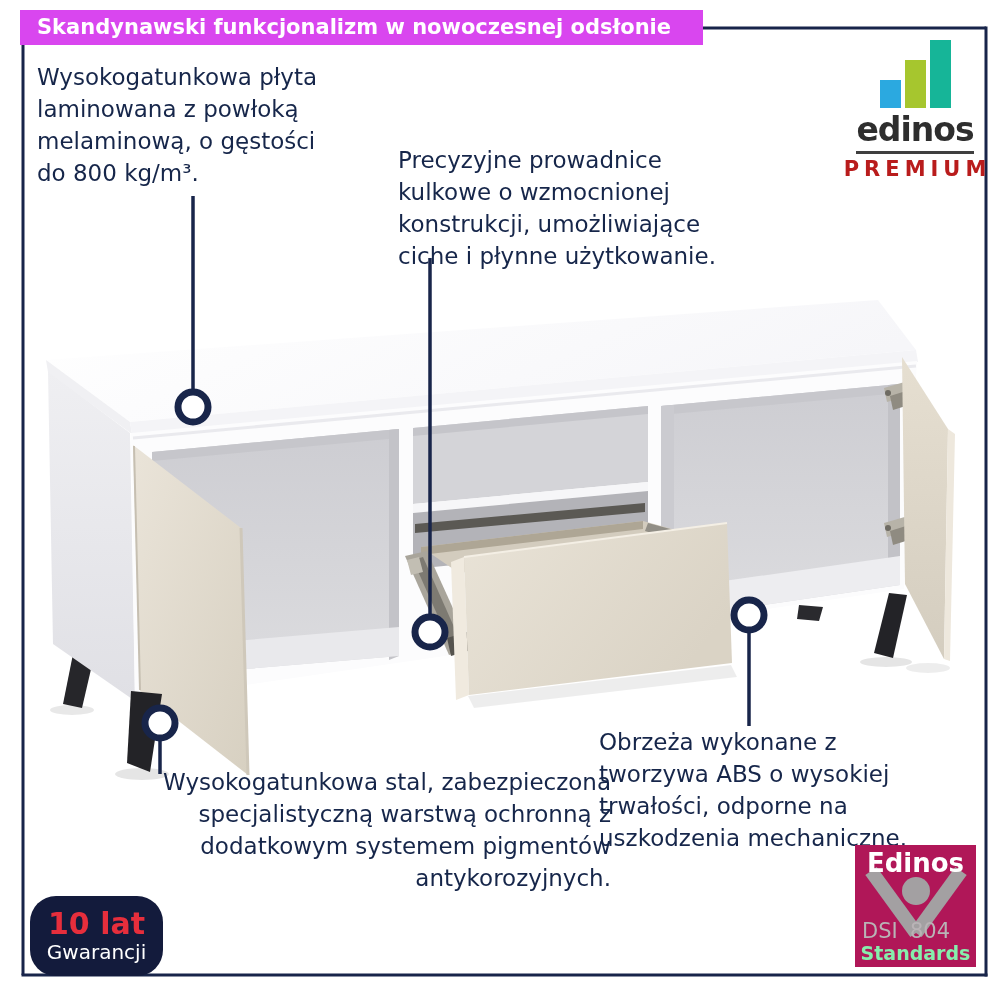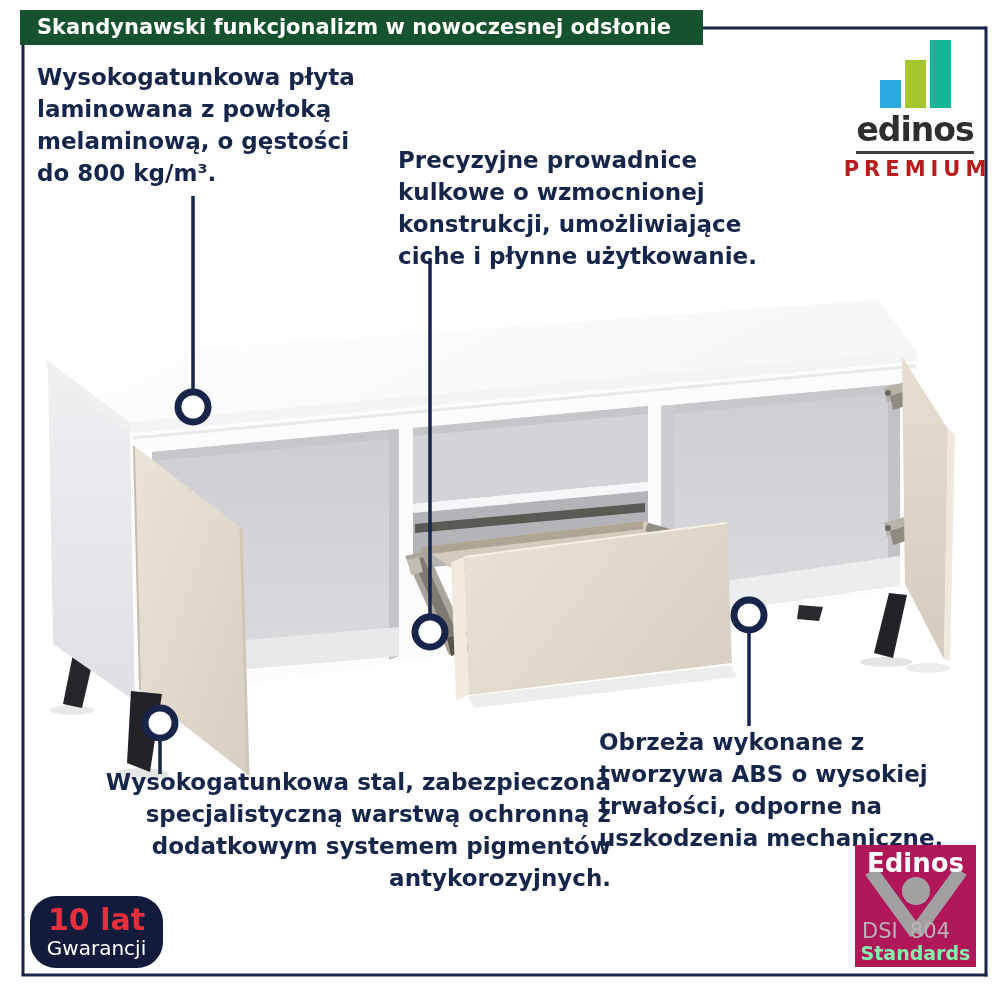--- a/index.html
+++ b/index.html
@@ -1,38 +1,38 @@
 <!DOCTYPE html>
 <html><head>
 <meta charset="utf-8">
 <style>
   html,body{margin:0;padding:0;}
   body{width:1000px;height:1000px;position:relative;background:#ffffff;
        font-family:"DejaVu Sans","Liberation Sans",sans-serif;overflow:hidden;}
   .art{position:absolute;left:0;top:0;width:1000px;height:1000px;z-index:1;}
-  .banner{position:absolute;left:20px;top:10px;width:683px;height:35px;background:#14532d;
+  .banner{position:absolute;left:20px;top:10px;width:683px;height:35px;background:#d946ef;
           color:#ffffff;font-weight:bold;font-size:21px;line-height:35px;padding-left:17px;
           box-sizing:border-box;z-index:3;white-space:nowrap;}
-  .callout{position:absolute;z-index:2;color:#16264a;font-weight:bold;font-size:23px;
+  .callout{position:absolute;z-index:2;color:#16264a;font-weight:normal;font-size:23px;
            line-height:32px;white-space:pre-line;}
   .c-laminate{left:37px;top:61px;width:360px;}
   .c-slides{left:398px;top:144px;width:400px;}
   .c-steel{left:31px;top:766px;width:580px;text-align:right;}
   .c-abs{left:599px;top:726px;width:370px;}
   .brand{position:absolute;left:850px;top:40px;width:130px;z-index:2;
          display:flex;flex-direction:column;align-items:center;}
   .brand-bars{display:flex;align-items:flex-end;gap:4px;height:68px;}
   .bar{width:21px;}
   .bar-blue{height:28px;background:#2ba9e0;}
   .bar-lime{height:48px;background:#a6c62e;}
   .bar-teal{height:68px;background:#16b598;}
   .brand-name{font-size:33px;font-weight:bold;color:#2e2e2e;letter-spacing:-1px;line-height:40px;margin-top:2px;}
   .brand-rule{width:118px;height:3px;background:#3f3f3f;margin:1px 0 3px 0;}
   .brand-tier{font-size:21px;font-weight:bold;color:#b91c1c;letter-spacing:5px;text-indent:5px;}
-  .warranty{position:absolute;left:30px;top:896px;width:133px;height:72px;background:#131b3c;
+  .warranty{position:absolute;left:30px;top:896px;width:133px;height:80px;background:#131b3c;
             border-radius:26px;z-index:3;display:flex;flex-direction:column;align-items:center;
             justify-content:center;}
   .warranty-value{color:#e62e3c;font-weight:bold;font-size:30px;line-height:32px;}
   .warranty-label{color:#ffffff;font-weight:normal;font-size:20px;line-height:24px;}
   .standards{position:absolute;left:855px;top:845px;width:121px;height:122px;background:#b01758;
              z-index:3;overflow:hidden;}
   .standards-v{position:absolute;left:0;top:0;width:121px;height:122px;}
   .standards-title{position:absolute;left:0;top:3px;width:121px;text-align:center;color:#ffffff;
                    font-weight:bold;font-size:26px;z-index:2;}
   .standards-codes{position:absolute;left:0;top:74px;width:102px;box-sizing:border-box;

